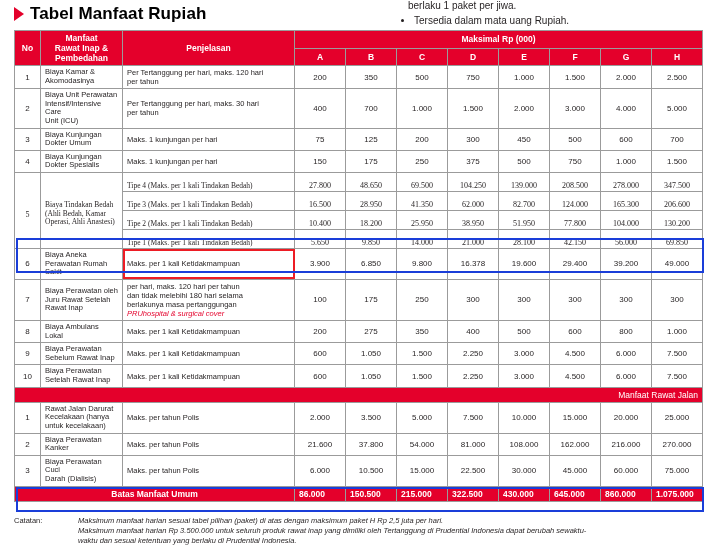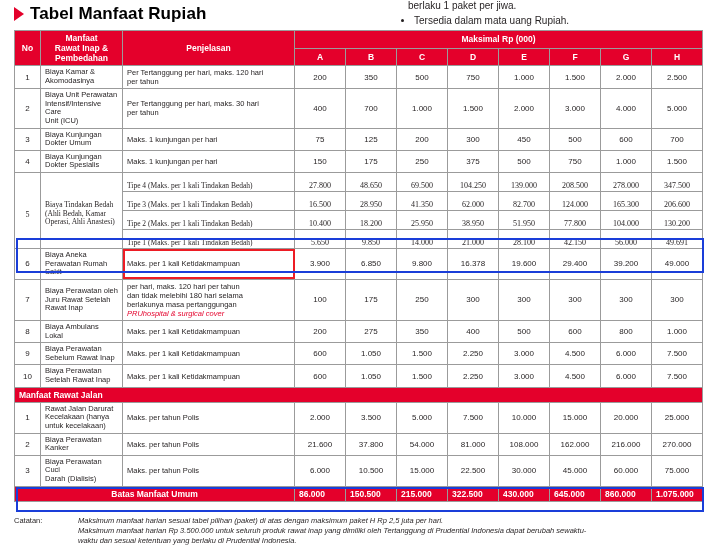--- a/index.html
+++ b/index.html
@@ -25,21 +25,21 @@
   .topnote li{margin:4px 0 2px 0;}
 
   
   .tbl{border-collapse:collapse;width:688px;margin-left:14px;table-layout:fixed;}
   .tbl td,.tbl th{border:1px solid #9b9b9b;padding:2px 4px;vertical-align:middle;}
   .hdr-sub{background:#e4002b;color:#ffffff;font-weight:bold;text-align:center;font-size:8.5px;border:1px solid #ffffff;margin-top:16px;}
   .c-no{text-align:center;width:22px;}
   .c-benefit{width:78px;font-size:7.5px;line-height:1.15;}
   .c-desc{width:172px;font-size:7.5px;line-height:1.2;}
   .c-num{text-align:center;width:52px;font-size:8px;}
-  .sect{background:#e4002b;color:#fff;font-weight:bold;text-align:left;font-size:8.5px;border:1px solid #e4002b;}
+  .sect{background:#e4002b;color:#fff;font-weight:normal;text-align:right;font-size:8.5px;border:1px solid #e4002b;}
   .tot{background:#e4002b;color:#fff;font-weight:bold;text-align:left;font-size:8.5px;border:1px solid #e4002b;}
   .tot-lbl{background:#e4002b;color:#fff;font-weight:bold;text-align:center;font-size:8.5px;border:1px solid #e4002b;margin-left:44px;}
   .sub-row td{padding-top:8px;padding-bottom:1px;font-family:Liberation Serif, serif;}
 
   
   .redbox{outline:2px solid #ed1c24;outline-offset:-2px;position:relative;}
 
   
   .blue-box{position:absolute;border:2.5px solid #1a3ed9;pointer-events:none;}
 
@@ -205,21 +205,21 @@
       </tr>
       <tr class="sub-row">
         <td class="c-desc">Tipe 1 (Maks. per 1 kali Tindakan Bedah)</td>
         <td class="c-num">5.650</td>
         <td class="c-num">9.850</td>
         <td class="c-num">14.000</td>
         <td class="c-num">21.000</td>
         <td class="c-num">28.100</td>
         <td class="c-num">42.150</td>
         <td class="c-num">56.000</td>
-        <td class="c-num">49.691</td>
+        <td class="c-num">69.850</td>
       </tr>
 
       <tr>
         <td class="c-no">6</td>
         <td class="c-benefit"><span style="white-space:pre-line">Biaya Aneka
 Perawatan Rumah
 Sakit</span></td>
         <td class="c-desc redbox">Maks. per 1 kali Ketidakmampuan</td>
         <td class="c-num">3.900</td>
         <td class="c-num">6.850</td>

